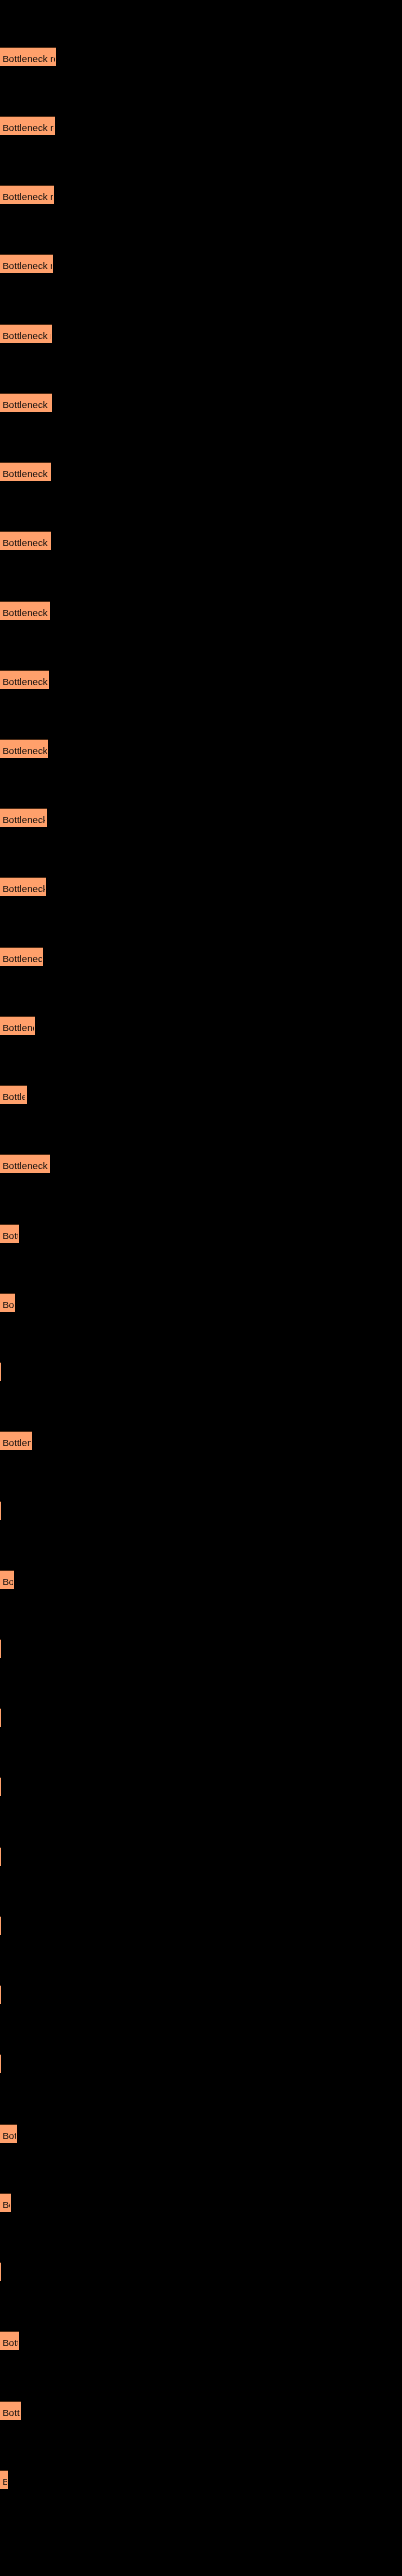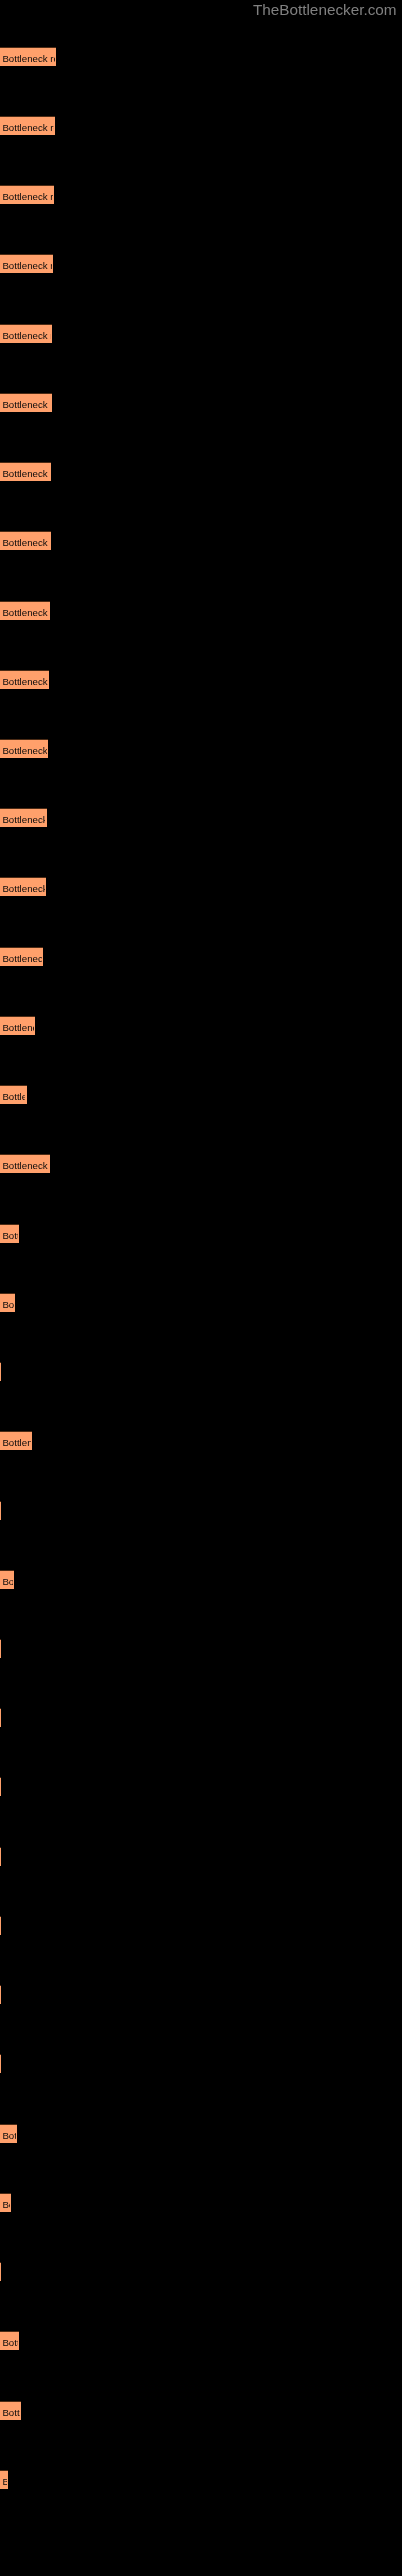--- a/index.html
+++ b/index.html
@@ -50,21 +50,20 @@
     white-space:nowrap;
     overflow:hidden;
     pointer-events:none;
   }
 </style>
 </head>
 <body>
 
 <div id="chart-root">
 
-  <div class="site-title">TheBottlenecker.com</div>
 
   <div class="bars-layer" id="bars-layer">
       <div class="bar-row" style="top: 47px; width: 56px;">
         <div class="bar-rect" style="width: 56px;">
           <div class="bar-label" style="width: 53px;">Bottleneck result</div>
         </div>
       </div>
       <div class="bar-row" style="top: 116px; width: 55px;">
         <div class="bar-rect" style="width: 55px;">
           <div class="bar-label" style="width: 52px;">Bottleneck result</div>

